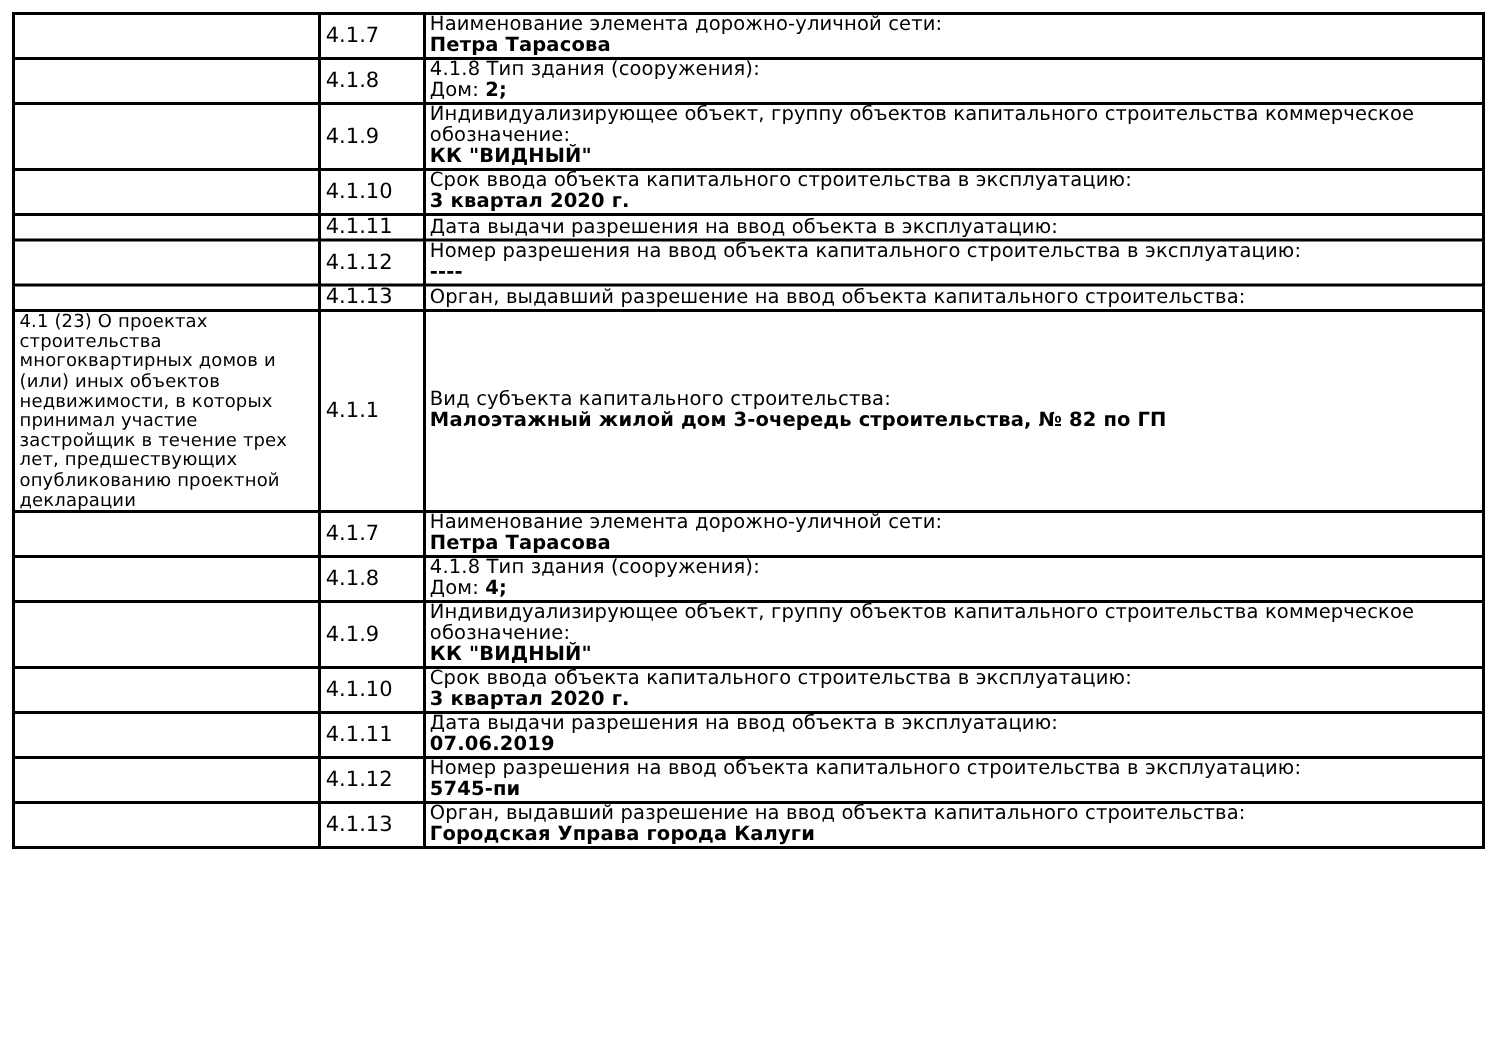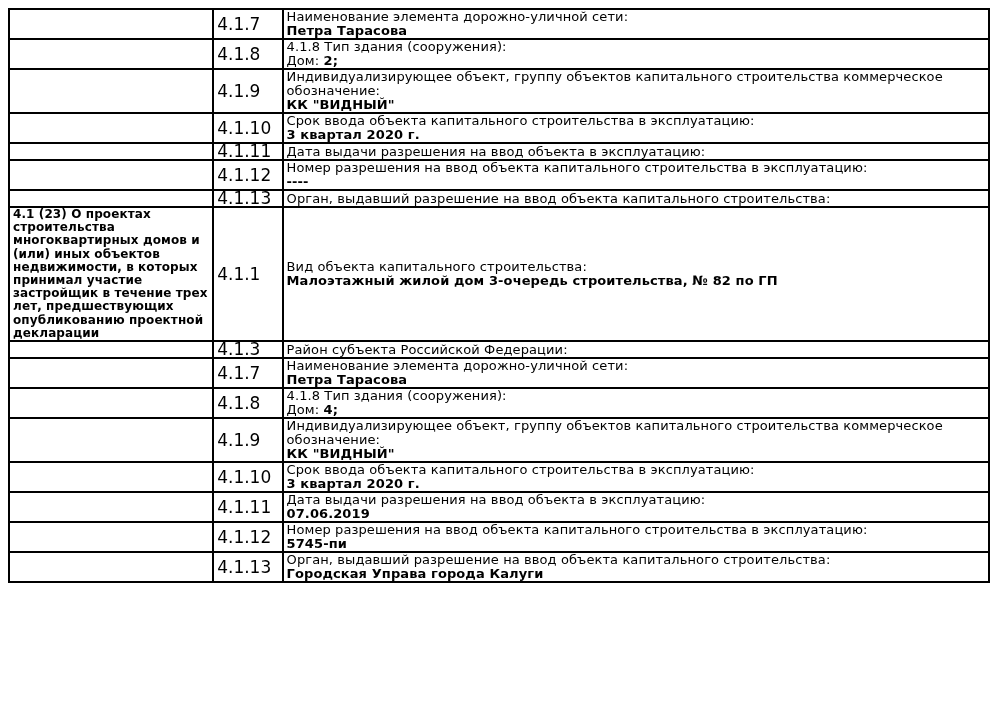--- a/index.html
+++ b/index.html
@@ -21,30 +21,30 @@
     border-collapse: collapse;
     width: 982px;
     table-layout: fixed;
   }
   table.decl-table td {
     border: 2px solid #000000;
     vertical-align: middle;
     padding: 0 3px;
     overflow: hidden;
   }
-  .col-section { width: 200px; font-weight: bold; }
+  .col-section { width: 200px; }
   .col-code    { width: 68px;  }
   .col-content { width: 692px; }
   .section-text {
     font-size: 12px;
     line-height: 13.2px;
     letter-spacing: 0.1px;
   }
   .code-text {
-    font-size: 17px;
+    font-size: 14px;
     line-height: 15px;
   }
   .label, .value {
     font-size: 13px;
     line-height: 14px;
     letter-spacing: 0.1px;
   }
   .value { font-weight: bold; }
   .value .value-prefix { font-weight: normal; text-align: center; }
 </style>
@@ -151,38 +151,26 @@
   </tr>
 
   <tr>
     <td class="col-section">
       <div class="section-text">4.1 (23) О проектах строительства многоквартирных домов и (или) иных объектов недвижимости, в которых принимал участие застройщик в течение трех лет, предшествующих опубликованию проектной декларации</div>
     </td>
     <td class="col-code">
       <div class="code-text">4.1.1</div>
     </td>
     <td class="col-content">
-      <div class="label">Вид объекта капитального строительства:</div>
+      <div class="label">Вид субъекта капитального строительства:</div>
       <div class="value"><span class="value-prefix"></span><span class="value-bold">Малоэтажный жилой дом 3-очередь строительства, № 82 по ГП</span></div>
     </td>
   </tr>
 
 
-  <tr>
-    <td class="col-section">
-      <div class="section-text"></div>
-    </td>
-    <td class="col-code">
-      <div class="code-text">4.1.3</div>
-    </td>
-    <td class="col-content">
-      <div class="label">Район субъекта Российской Федерации:</div>
-
-    </td>
-  </tr>
 
 
 
 
   <tr>
     <td class="col-section">
       <div class="section-text"></div>
     </td>
     <td class="col-code">
       <div class="code-text">4.1.7</div>

